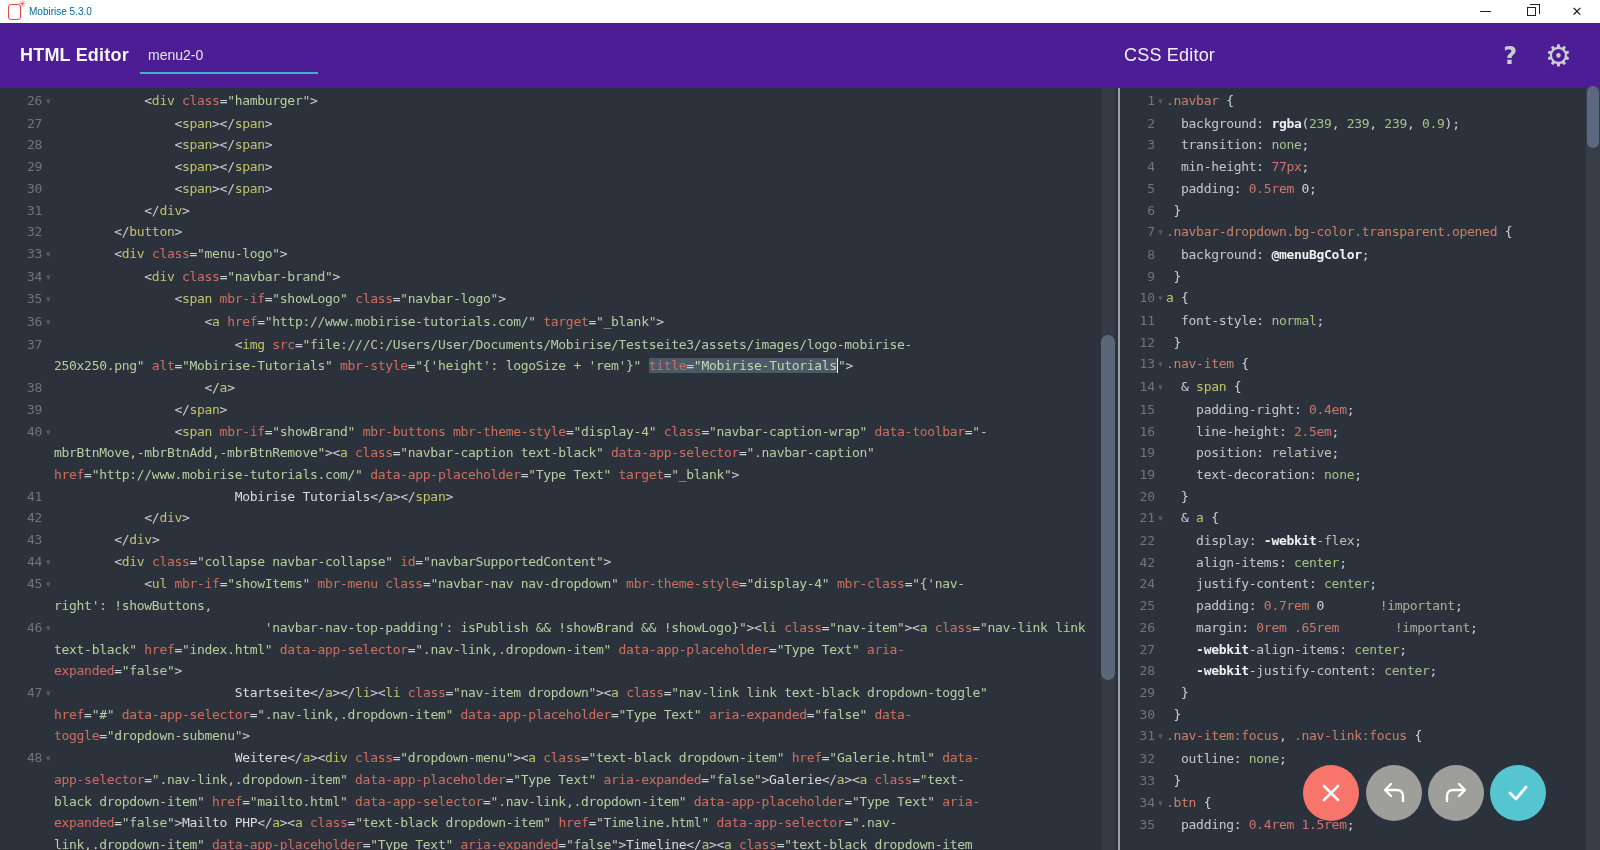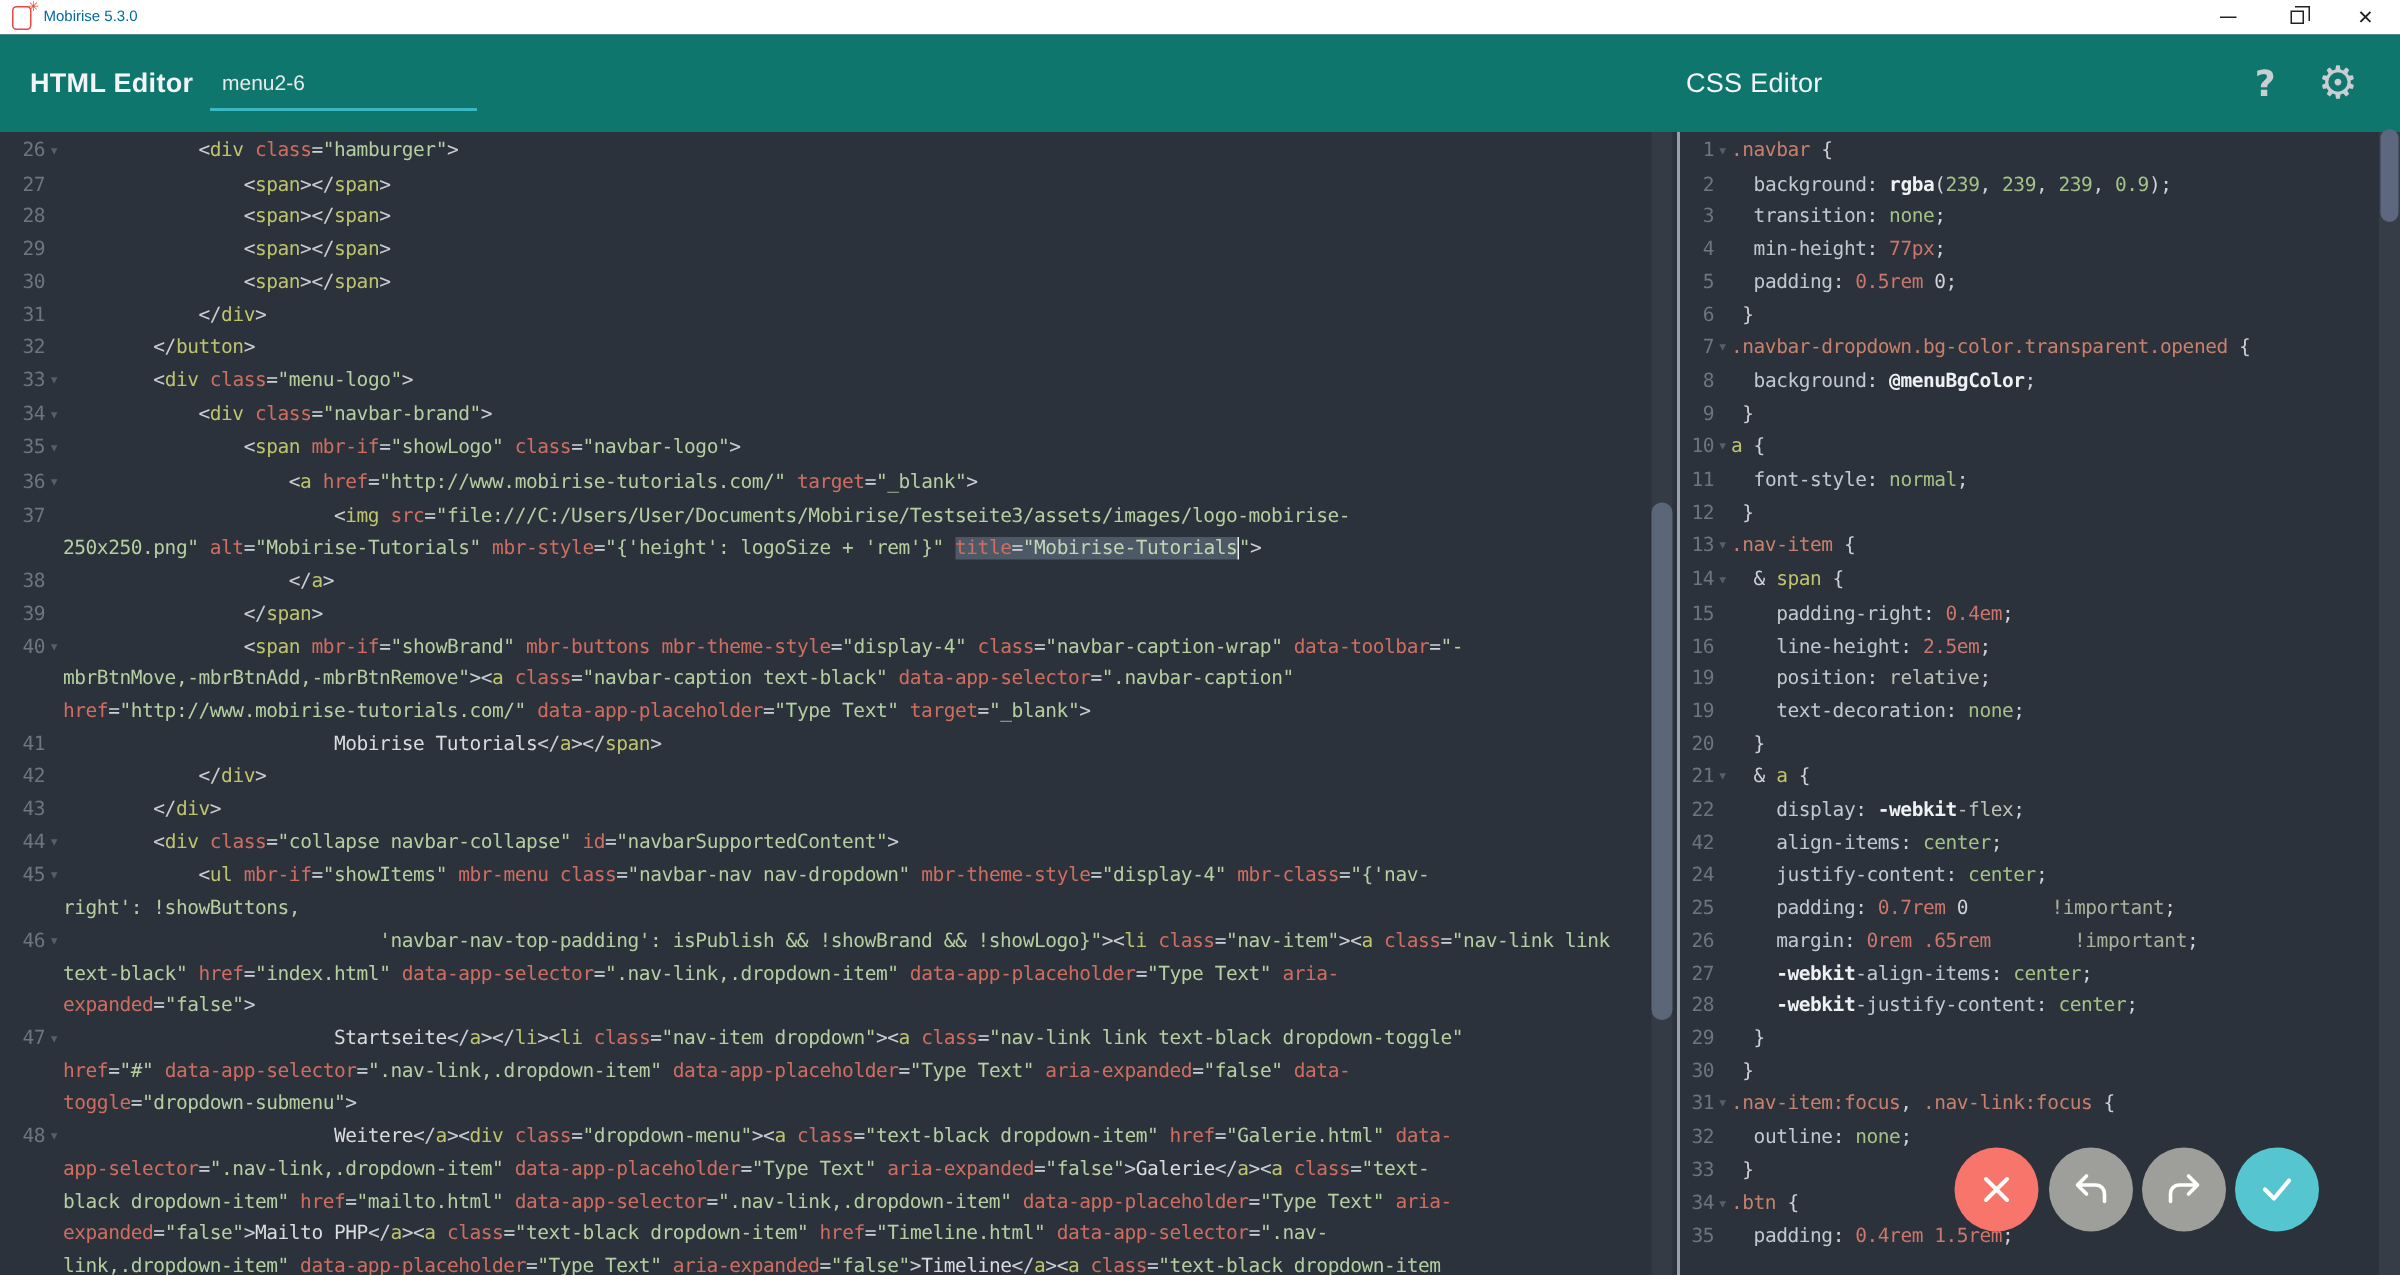--- a/index.html
+++ b/index.html
@@ -12,34 +12,34 @@
   .app-icon .spark { position:absolute; right:-6px; top:-5px; color:#e8483f; font-size:9px; line-height:9px; }
   .app-title { font-size:10px; color:#0369a1; }
   .win-controls { position:absolute; right:0; top:0; height:23px; display:flex; }
   .win-btn { width:46px; height:23px; display:flex; align-items:center; justify-content:center; color:#222; }
   .glyph-min { width:11px; height:1px; background:#222; display:block; }
   .glyph-restore { position:relative; width:9px; height:9px; border:1px solid #222; display:block; }
   .glyph-restore:before { content:""; position:absolute; left:2px; top:-4px; width:9px; height:9px; border:1px solid #222; border-left:none; border-bottom:none; }
   .glyph-close { font-size:13px; line-height:13px; color:#222; }
 
   
-  .header { position:absolute; left:0; top:23px; width:1600px; height:65px; background:#0f766e; }
+  .header { position:absolute; left:0; top:23px; width:1600px; height:65px; background:#4c1d95; }
   .pane-title { position:absolute; top:0; height:65px; display:flex; align-items:center; color:#f2f4f6; font-size:18px; font-weight:600; letter-spacing:.2px; }
   .pane-title.html { left:20px; }
   .pane-title.css { left:1124px; font-weight:500; }
   .tab { position:absolute; left:140px; top:0; width:178px; height:51px; border-bottom:2px solid #38b8c0; display:flex; align-items:center; padding:14px 0 0 8px; color:#e8eaec; font-size:14px; }
   .header-icons { position:absolute; right:28px; top:0; height:65px; display:flex; align-items:center; gap:28px; }
   .help-icon { color:#c9ced3; font-size:24px; font-weight:700; font-family:"DejaVu Sans", sans-serif; }
   .gear-icon { color:#c9ced3; font-size:30px; line-height:30px; font-family:"DejaVu Sans", sans-serif; }
 
   
   .editor { position:absolute; top:88px; bottom:0; overflow:hidden; font-family:"DejaVu Sans Mono","Liberation Mono",monospace; font-size:13px; line-height:21.7px; letter-spacing:-0.3px; padding-top:2px; }
   .editor-html { left:0; width:1118px; }
   .editor-css  { left:1120px; width:466px; }
-  .cl { display:flex; align-items:flex-start; }
+  .cl { display:flex; align-items:flex-start;padding-left:12px; }
   .gut { flex:0 0 auto; display:flex; align-items:flex-start; color:#6d7580; }
   .editor-html .gut { width:42px; }
   .editor-css  .gut { width:34px; }
   .lnum { display:block; text-align:right; }
   .editor-html .lnum { width:30px; }
   .editor-css  .lnum { width:24px; }
   .fold { display:block; width:12px; text-align:center; font-size:9px; color:#565e66; padding-top:1px; font-family:"DejaVu Sans", sans-serif; }
   .rows { flex:1 1 auto; min-width:0; }
   .crow { white-space:pre; overflow:hidden; }
 
@@ -94,21 +94,21 @@
       </div>
     <div class="win-btn">
         <span class="glyph-close">✕</span>
       </div>
   </div>
 </div>
 
 <div class="header">
   <div class="pane-title html">HTML Editor</div>
   <div class="tab">
-      <span>menu2-6</span>
+      <span>menu2-0</span>
     </div>
   <div class="pane-title css">CSS Editor</div>
   <div class="header-icons">
     <span class="help-icon">?</span>
     <span class="gear-icon">⚙</span>
   </div>
 </div>
 
 <div class="editor editor-html" id="html-editor">
     <div class="cl">

